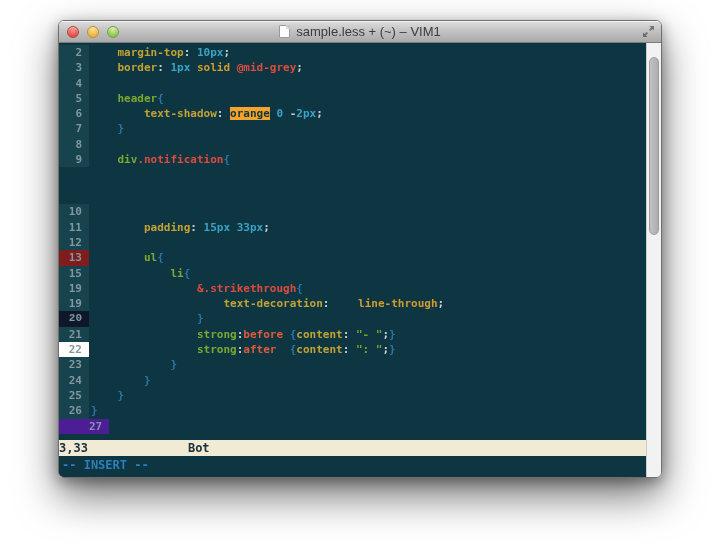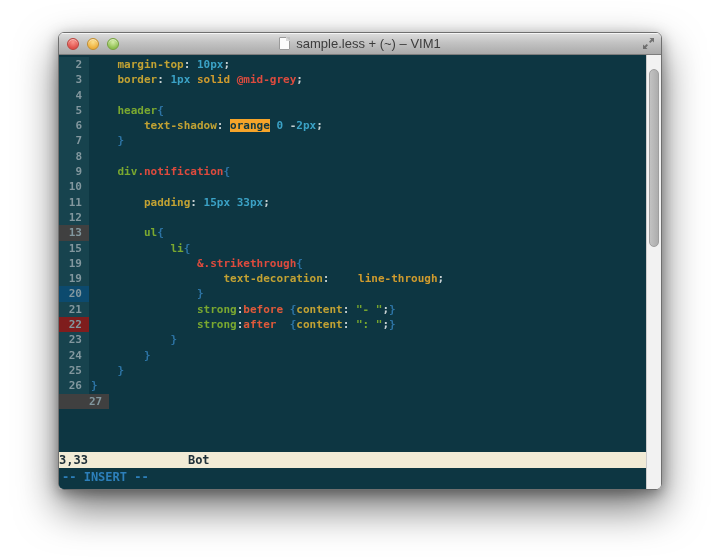--- a/index.html
+++ b/index.html
@@ -1,20 +1,20 @@
 <!DOCTYPE html>
 <html><head>
 <meta charset="utf-8">
 <style>
   * { margin: 0; padding: 0; box-sizing: border-box; }
   html, body { width: 720px; height: 559px; background: #ffffff; overflow: hidden;
     font-family: "DejaVu Sans Mono", monospace; }
 
   .window {
-    position: absolute; left: 58px; top: 32px; width: 604px; height: 458px;
+    position: absolute; left: 58px; top: 20px; width: 604px; height: 458px;
     border-radius: 6px; overflow: hidden;
     border: 1px solid #6f6f6f;
     box-shadow: 0 18px 40px rgba(0,0,0,0.55), 0 4px 14px rgba(0,0,0,0.35);
     display: flex; flex-direction: column;
   }
 
   
   .titlebar {
     height: 22px; flex: 0 0 22px; position: relative;
     background: linear-gradient(#dedede, #c3c3c3 45%, #aaaaaa);
@@ -113,76 +113,76 @@
           </div>
           <div class="code-line">
             <span class="line-no" style="color: rgb(130, 151, 158); background: rgb(23, 67, 78);">8</span>
             <span class="code-text"></span>
           </div>
           <div class="code-line">
             <span class="line-no" style="color: rgb(130, 151, 158); background: rgb(23, 67, 78);">9</span>
             <span class="code-text"><span style="color: rgb(198, 208, 210);">    </span><span style="color: rgb(122, 168, 48);">div</span><span style="color: rgb(221, 75, 62);">.notification</span><span style="color: rgb(45, 116, 165);">{</span></span>
           </div>
           <div class="code-line">
-            <span class="line-no" style="color: rgb(130, 151, 158); background: rgb(23, 67, 78);">10</span>
+            <span class="line-no" style="color: rgb(130, 151, 158); background: rgb(23, 67, 78); margin-top: 37px;">10</span>
           </div>
           <div class="code-line">
             <span class="line-no" style="color: rgb(130, 151, 158); background: rgb(23, 67, 78);">11</span>
             <span class="code-text"><span style="color: rgb(198, 208, 210);">        </span><span style="color: rgb(194, 162, 51);">padding</span><span style="color: rgb(198, 208, 210);">: </span><span style="color: rgb(59, 162, 198);">15px 33px</span><span style="color: rgb(198, 208, 210);">;</span></span>
           </div>
           <div class="code-line">
             <span class="line-no" style="color: rgb(130, 151, 158); background: rgb(23, 67, 78);">12</span>
             <span class="code-text"></span>
           </div>
           <div class="code-line">
-            <span class="line-no" style="color: rgb(130, 151, 158); background: #404040;">13</span>
+            <span class="line-no" style="color: rgb(130, 151, 158); background: #7f1d1d;">13</span>
             <span class="code-text"><span style="color: rgb(198, 208, 210);">        </span><span style="color: rgb(122, 168, 48);">ul</span><span style="color: rgb(45, 116, 165);">{</span></span>
           </div>
           <div class="code-line">
             <span class="line-no" style="color: rgb(130, 151, 158); background: rgb(23, 67, 78);">15</span>
             <span class="code-text"><span style="color: rgb(198, 208, 210);">            </span><span style="color: rgb(122, 168, 48);">li</span><span style="color: rgb(45, 116, 165);">{</span></span>
           </div>
           <div class="code-line">
             <span class="line-no" style="color: rgb(130, 151, 158); background: rgb(23, 67, 78);">19</span>
             <span class="code-text"><span style="color: rgb(198, 208, 210);">                </span><span style="color: rgb(221, 75, 62);">&amp;.strikethrough</span><span style="color: rgb(45, 116, 165);">{</span></span>
           </div>
           <div class="code-line">
             <span class="line-no" style="color: rgb(130, 151, 158); background: rgb(23, 67, 78);">19</span>
             <span class="code-text"><span style="color: rgb(198, 208, 210);">                    </span><span style="color: rgb(194, 162, 51);">text-decoration</span><span style="color: rgb(198, 208, 210);">: </span><span style="color: rgb(207, 155, 46); margin-left: 22px;">line-through</span><span style="color: rgb(198, 208, 210);">;</span></span>
           </div>
           <div class="code-line">
-            <span class="line-no" style="color: rgb(130, 151, 158); background: #0c4a6e;">20</span>
+            <span class="line-no" style="color: rgb(130, 151, 158); background: #0f172a; font-family: Liberation Mono, monospace;">20</span>
             <span class="code-text"><span style="color: rgb(198, 208, 210);">                </span><span style="color: rgb(45, 116, 165);">}</span></span>
           </div>
           <div class="code-line">
             <span class="line-no" style="color: rgb(130, 151, 158); background: rgb(23, 67, 78);">21</span>
             <span class="code-text"><span style="color: rgb(198, 208, 210);">                </span><span style="color: rgb(122, 168, 48);">strong</span><span style="color: rgb(198, 208, 210);">:</span><span style="color: rgb(224, 89, 58);">before</span><span style="color: rgb(198, 208, 210);"> </span><span style="color: rgb(45, 116, 165);">{</span><span style="color: rgb(194, 162, 51);">content</span><span style="color: rgb(198, 208, 210);">: </span><span style="color: rgb(118, 165, 47);">"- "</span><span style="color: rgb(198, 208, 210);">;</span><span style="color: rgb(45, 116, 165);">}</span></span>
           </div>
           <div class="code-line">
-            <span class="line-no" style="color: rgb(130, 151, 158); background: #7f1d1d;">22</span>
+            <span class="line-no" style="color: rgb(130, 151, 158); background: #ffffff;">22</span>
             <span class="code-text"><span style="color: rgb(198, 208, 210);">                </span><span style="color: rgb(122, 168, 48);">strong</span><span style="color: rgb(198, 208, 210);">:</span><span style="color: rgb(224, 89, 58);">after</span><span style="color: rgb(198, 208, 210);">  </span><span style="color: rgb(45, 116, 165);">{</span><span style="color: rgb(194, 162, 51);">content</span><span style="color: rgb(198, 208, 210);">: </span><span style="color: rgb(118, 165, 47);">": "</span><span style="color: rgb(198, 208, 210);">;</span><span style="color: rgb(45, 116, 165);">}</span></span>
           </div>
           <div class="code-line">
             <span class="line-no" style="color: rgb(130, 151, 158); background: rgb(23, 67, 78);">23</span>
             <span class="code-text"><span style="color: rgb(198, 208, 210);">            </span><span style="color: rgb(45, 116, 165);">}</span></span>
           </div>
           <div class="code-line">
             <span class="line-no" style="color: rgb(130, 151, 158); background: rgb(23, 67, 78);">24</span>
             <span class="code-text"><span style="color: rgb(198, 208, 210);">        </span><span style="color: rgb(45, 116, 165);">}</span></span>
           </div>
           <div class="code-line">
             <span class="line-no" style="color: rgb(130, 151, 158); background: rgb(23, 67, 78);">25</span>
             <span class="code-text"><span style="color: rgb(198, 208, 210);">    </span><span style="color: rgb(45, 116, 165);">}</span></span>
           </div>
           <div class="code-line">
             <span class="line-no" style="color: rgb(130, 151, 158); background: rgb(23, 67, 78);">26</span>
             <span class="code-text"><span style="color: rgb(45, 116, 165);">}</span></span>
           </div>
           <div class="code-line">
-            <span class="line-no" style="color: rgb(130, 151, 158); background: #404040; padding-left: 30px;">27</span>
+            <span class="line-no" style="color: rgb(130, 151, 158); background: #4c1d95; padding-left: 30px;">27</span>
             <span class="code-text"></span>
           </div>
         </div>
 
       <div class="statusbar">
         <span class="status-cursor">3,33</span>
         <span class="status-scroll">Bot</span>
       </div>
 
       <div class="modeline">-- INSERT --</div>

